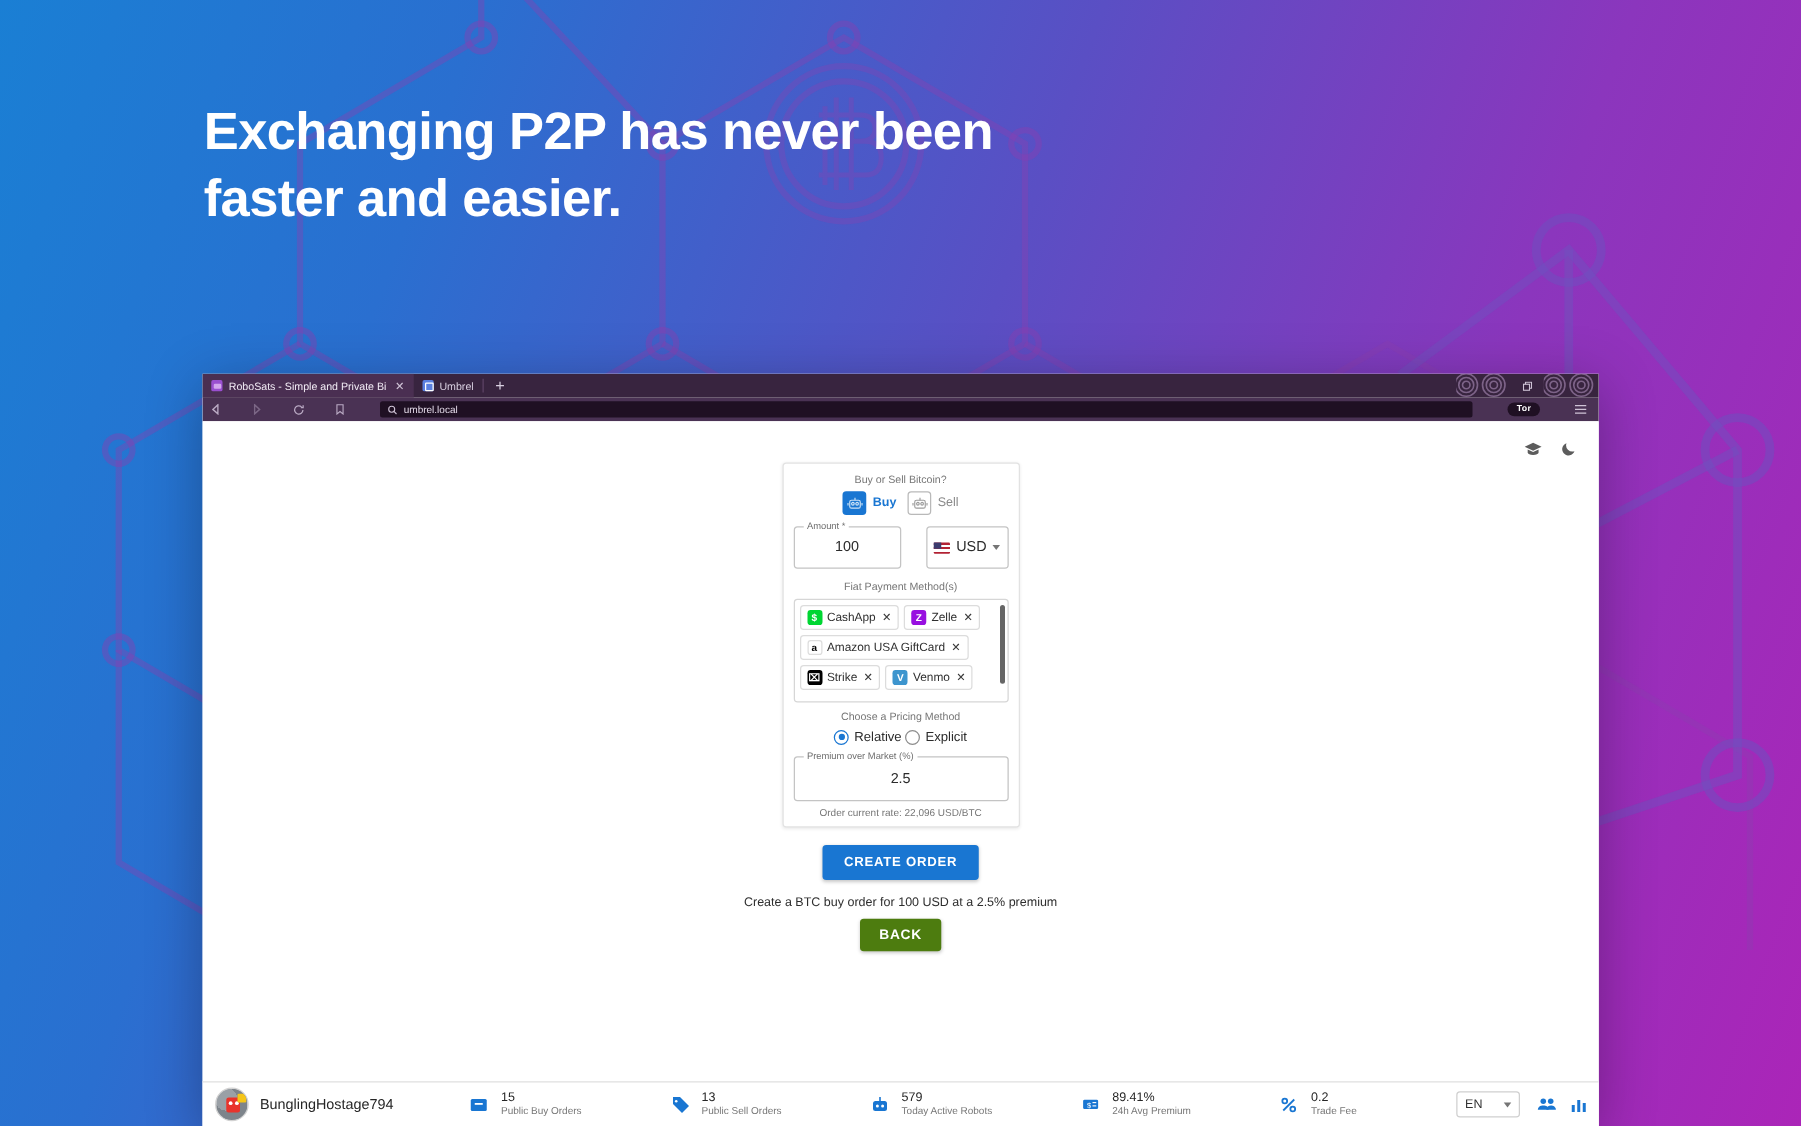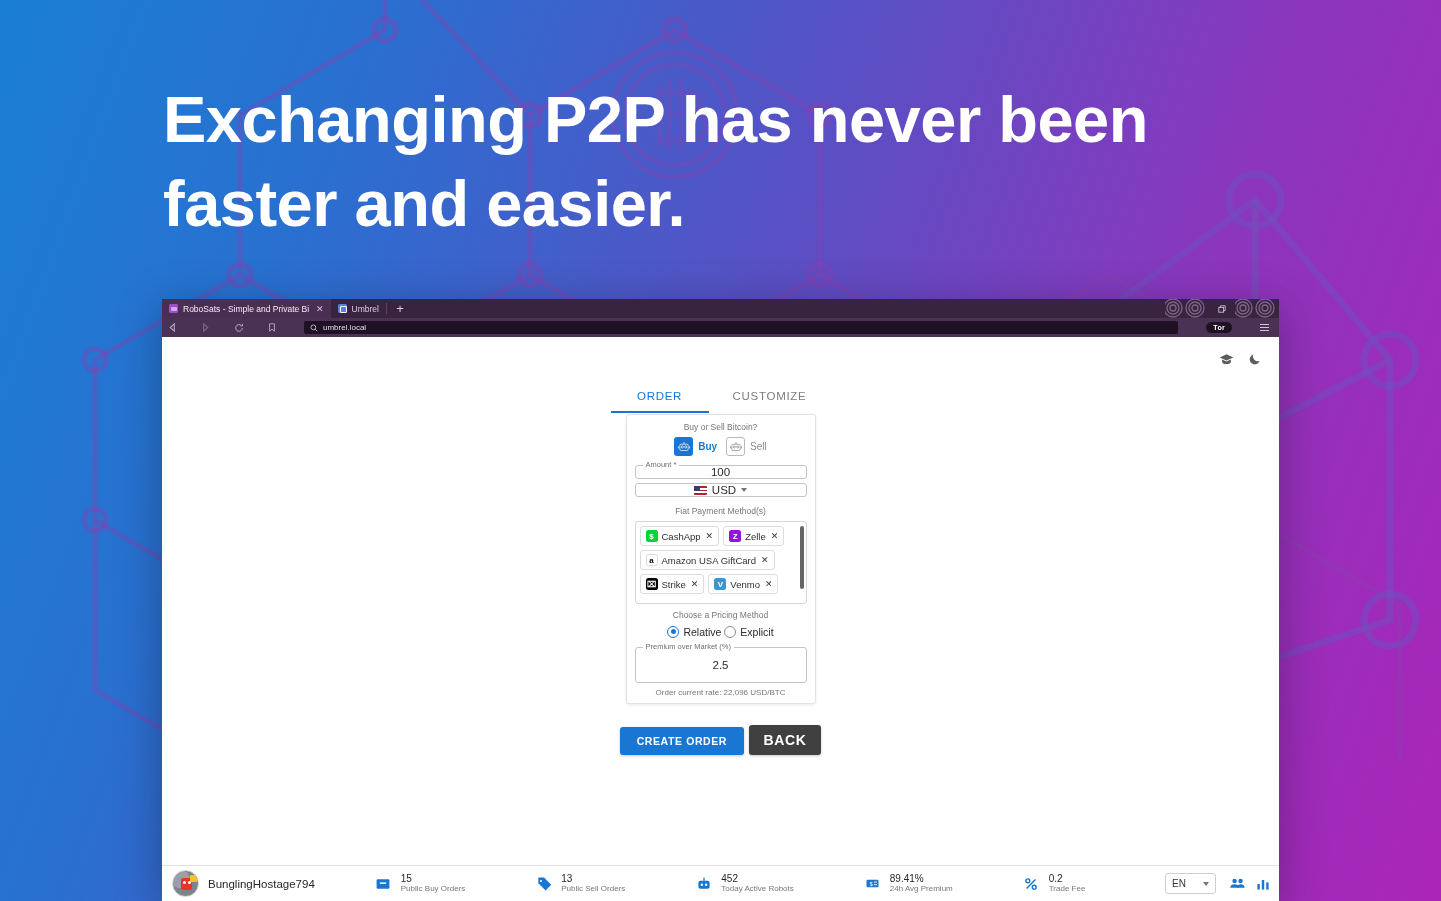--- a/index.html
+++ b/index.html
@@ -9,21 +9,21 @@
     background:linear-gradient(110deg,#1a7fd4 0%,#2a6fd0 22%,#5a4fc4 50%,#8b36bd 74%,#ab25b8 100%);
     position:relative;
   }
 
   
   .bg-art { position:absolute; inset:0; z-index:0; pointer-events:none; }
 
   
   .headline {
     position:absolute; left:163px; top:78px; z-index:2;
-    color:#fff; font-size:65px; line-height:1.29; font-weight:bold;
+    color:#fff; font-size:42px; line-height:1.29; font-weight:bold;
     letter-spacing:-0.5px; width:1000px;
   }
 
   
   .browser {
     position:absolute; left:162px; top:299px; width:1117px; height:602px;
     z-index:3; background:#fff; overflow:hidden;
     box-shadow:0 10px 44px rgba(0,0,0,.3);
   }
 
@@ -78,21 +78,21 @@
 
   .buysell { display:flex; align-items:center; justify-content:center; gap:9px; margin-bottom:9px; }
   .bs-item { display:flex; align-items:center; gap:5px; }
   .bs-box { width:19px; height:19px; border-radius:3px; display:flex; align-items:center; justify-content:center; }
   .bs-box.on { background:#1976d2; }
   .bs-box.off { background:#fff; border:1px solid #b9b9b9; }
   .bs-txt { font-size:10px; font-weight:bold; }
   .bs-txt.on { color:#1976d2; }
   .bs-txt.off { color:#8a8a8a; font-weight:normal; }
 
-  .field-row { display:flex; gap:4px; margin-bottom:9px;flex-direction:column; }
+  .field-row { display:flex; gap:20px; margin-bottom:9px; }
   .field {
     position:relative; border:1px solid #c4c4c4; border-radius:3px; height:34px;
     display:flex; align-items:center; justify-content:center;
   }
   .field.amount { flex:1.32; }
   .field.cur { flex:1; gap:5px; }
   .field-legend {
     position:absolute; top:-6px; left:7px; background:#fff; padding:0 3px;
     font-size:7.5px; color:#6f6f6f;
   }
@@ -122,22 +122,22 @@
   .rate-note { font-size:8px; color:#767676; text-align:center; margin-top:5px; }
 
   .btn-wrap { text-align:center; margin-top:14px; }
   .btn-create {
     background:#1976d2; color:#fff; border:none; border-radius:3px;
     font-size:10.5px; font-weight:bold; letter-spacing:.6px; padding:8px 17px;
     box-shadow:0 1px 3px rgba(0,0,0,.22);
   }
   .summary { text-align:center; font-size:10px; color:#2e2e2e; margin-top:13px; }
   .btn-back {
-    background:#404040; color:#fff; border:none; border-radius:3px;
-    font-size:14px; font-weight:bold; letter-spacing:.6px; padding:7px 15px;
+    background:#4d7c0f; color:#fff; border:none; border-radius:3px;
+    font-size:11px; font-weight:bold; letter-spacing:.6px; padding:7px 15px;
     margin-top:7px; box-shadow:0 1px 3px rgba(0,0,0,.22);
   }
 
   
   .statusbar {
     position:absolute; left:0; right:0; bottom:0; height:36px;
     background:#fff; border-top:1px solid #e0e0e0;
     display:flex; align-items:center; padding:0 8px 0 10px; gap:0;
   }
   .avatar {
@@ -320,24 +320,20 @@
           <path d="M4.2 10v3.6c0 1.2 2.6 2.4 5.8 2.4s5.8-1.2 5.8-2.4V10l-5.8 2.7z"></path>
         </svg>
       </span>
       <span class="hdr-ico">
         <svg width="14" height="14" viewBox="0 0 20 20" fill="#5c5c5c">
           <path d="M16.5 12.8A7.2 7.2 0 0 1 7.4 3.6a7.2 7.2 0 1 0 9.1 9.2z"></path>
         </svg>
       </span>
     </div>
 
-    <div class="tabs-row">
-      <div class="mtab sel">ORDER</div>
-      <div class="mtab">CUSTOMIZE</div>
-    </div>
 
     <div class="card">
 
       <div class="card-label">Buy or Sell Bitcoin?</div>
 
       <div class="buysell">
         <div class="bs-item">
           <span class="bs-box on">
             <svg width="14" height="14" viewBox="0 0 20 20" fill="none" stroke="#cfe4f7" stroke-width="1.3">
               <rect x="4" y="6" width="12" height="9" rx="2"></rect>
@@ -426,20 +422,21 @@
       <div class="field" style="height:36px">
         <span class="field-legend">Premium over Market (%)</span>
         <span class="field-val">2.5</span>
       </div>
 
       <div class="rate-note">Order current rate: 22,096 USD/BTC</div>
     </div>
 
     <div class="btn-wrap">
       <button class="btn-create">CREATE ORDER</button>
+      <div class="summary">Create a BTC buy order for 100 USD at a 2.5% premium</div>
       <button class="btn-back">BACK</button>
     </div>
 
     <div class="statusbar">
       <div class="avatar">
         <span class="head"></span>
           <span class="eye e1"></span>
           <span class="eye e2"></span>
           <span class="badge"></span>
       </div>
@@ -474,21 +471,21 @@
       <div class="stat" style="margin-left:70px">
         <span class="stat-ico">
           <svg width="16" height="16" viewBox="0 0 20 20" fill="#1976d2">
               <rect x="3" y="6" width="14" height="10" rx="2.5"></rect>
               <circle cx="7.4" cy="11" r="1.5" fill="#fff"></circle>
               <circle cx="12.6" cy="11" r="1.5" fill="#fff"></circle>
               <rect x="9.2" y="2" width="1.6" height="4"></rect>
             </svg>
         </span>
         <span class="stat-txt">
-          <div class="v">452</div>
+          <div class="v">579</div>
           <div class="k">Today Active Robots</div>
         </span>
       </div>
 
       <div class="stat" style="margin-left:70px">
         <span class="stat-ico">
           <svg width="15" height="15" viewBox="0 0 20 20" fill="#1976d2">
               <rect x="2" y="5" width="16" height="10" rx="1.5"></rect>
               <text x="6" y="13.5" font-size="8" fill="#fff" font-family="Liberation Sans, sans-serif">$</text>
               <rect x="12" y="7.5" width="4" height="1.2" fill="#fff"></rect>

